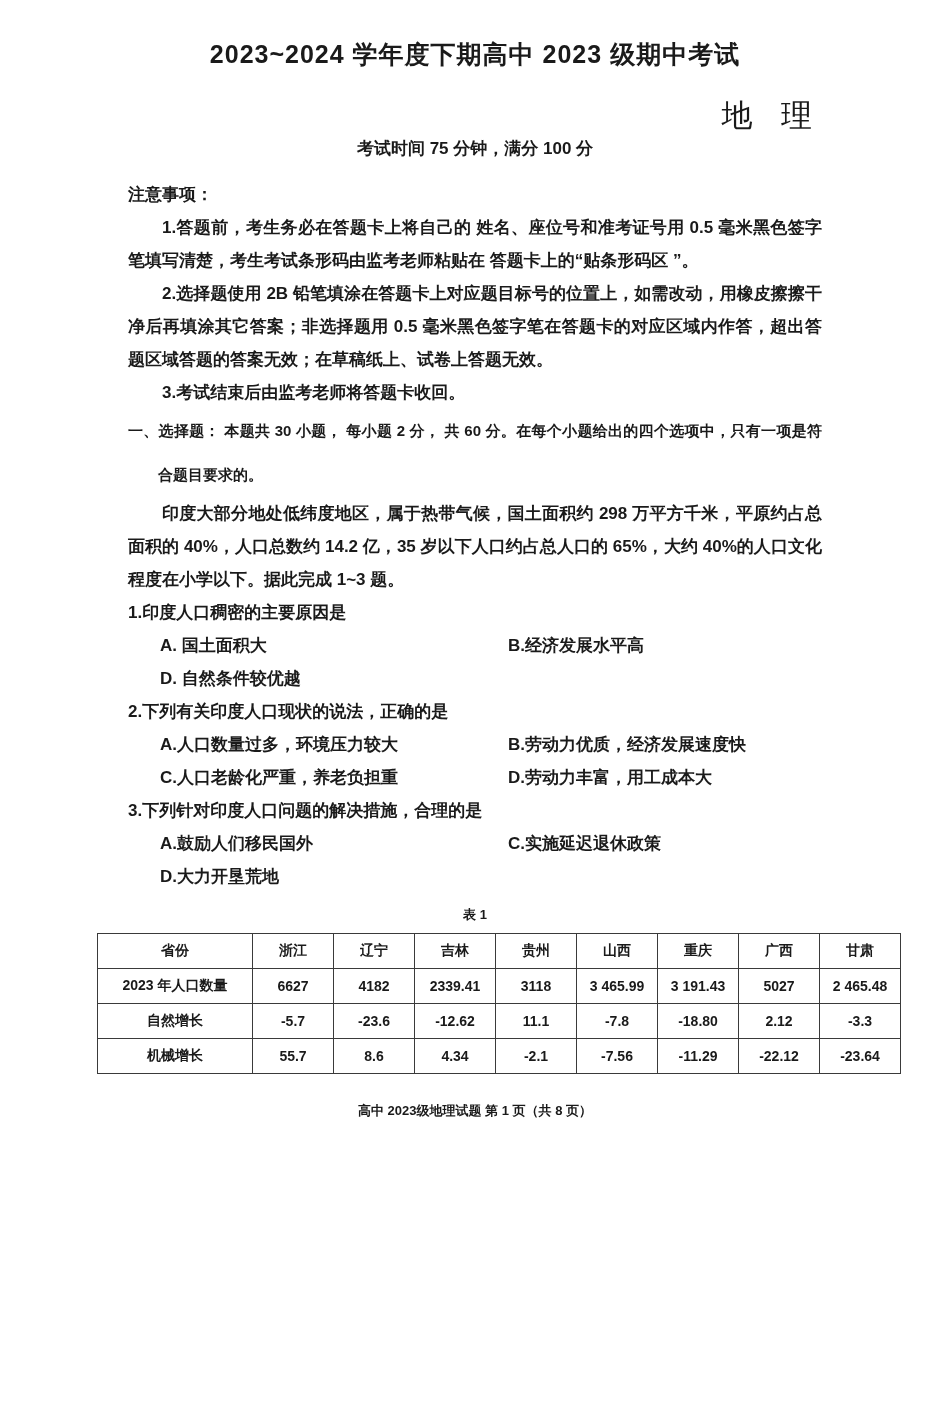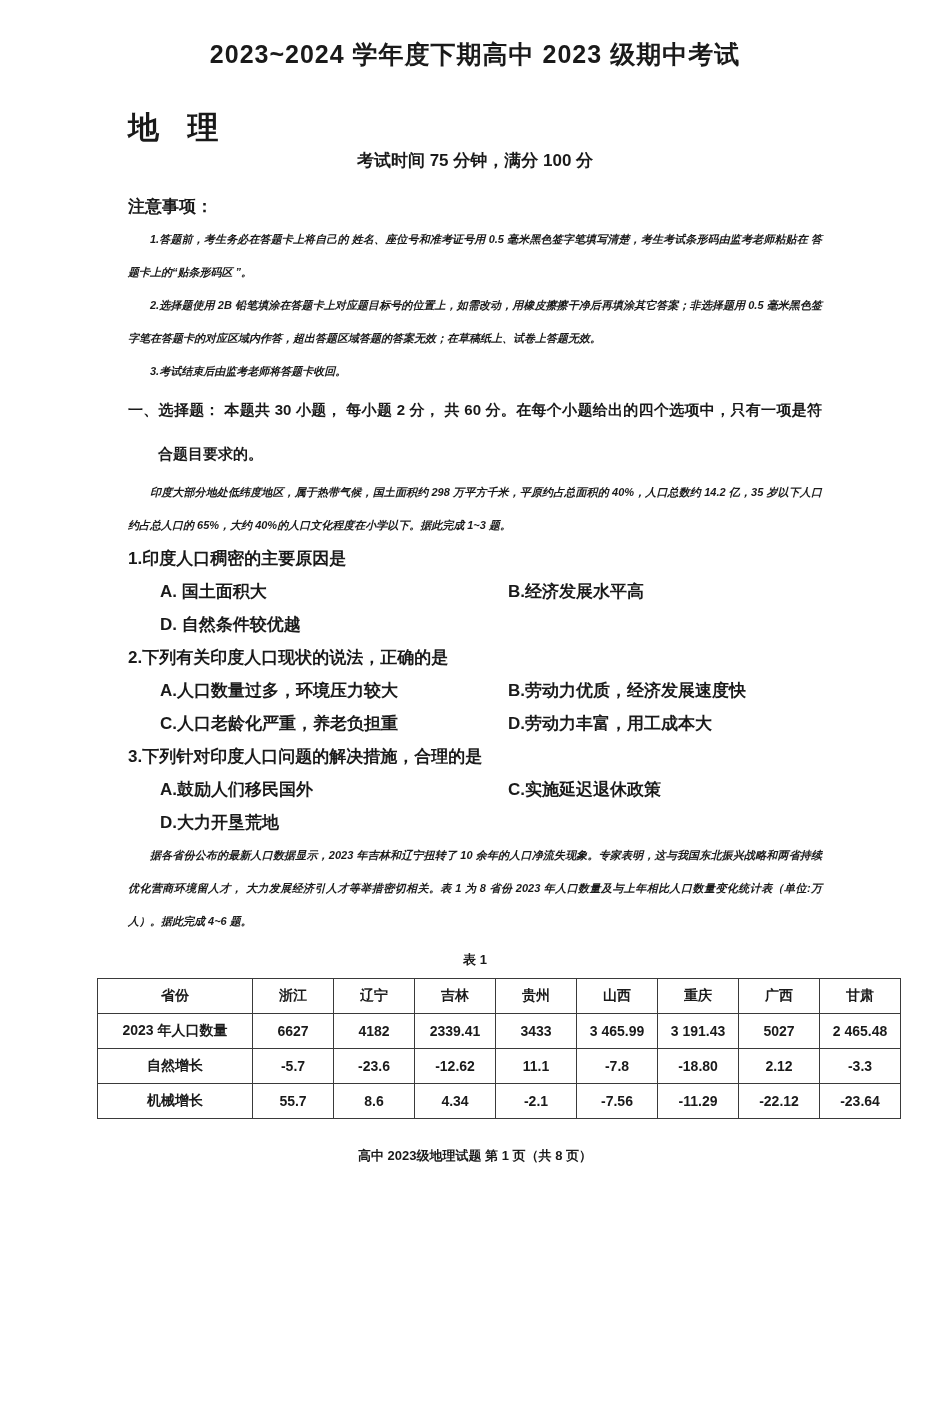--- a/index.html
+++ b/index.html
@@ -16,43 +16,42 @@
   .page { padding: 30px 128px 0 128px; }
 
   .title {
     text-align: center;
     font-size: 25px;
     font-weight: 700;
     letter-spacing: 1px;
     margin-top: 8px;
   }
   .subject {
-    text-align: left;
+    text-align: right;
     font-size: 31px;
-    font-weight: 700;
+    font-weight: 400;
     letter-spacing: 10px;
-    margin-top: 36px;
+    margin-top: 24px;
   }
   .exam-info {
     text-align: center;
     font-size: 17px;
     font-weight: 700;
   }
 
   .notice-head {
     font-size: 17px;
     font-weight: 700;
     margin-top: 18px;
     line-height: 33px;
   }
   .para {
-    font-size: 11px;
+    font-size: 17px;
     line-height: 33px;
     text-align: justify;
-    font-style: italic;
   }
   .indent { text-indent: 2em; }
 
   .section-header {
     font-size: 15px;
     font-weight: 700;
     line-height: 44px;
     padding-left: 2em;
     text-indent: -2em;
     text-align: justify;
@@ -144,21 +143,20 @@
 
   <div class="question">
     <p class="q-stem">3.下列针对印度人口问题的解决措施，合理的是</p>
     <div class="options">
       <span class="option">A.鼓励人们移民国外</span>
       <span class="option">C.实施延迟退休政策</span>
       <span class="option">D.大力开垦荒地</span>
     </div>
   </div>
 
-  <p class="para indent">据各省份公布的最新人口数据显示，2023 年吉林和辽宁扭转了 10 余年的人口净流失现象。专家表明，这与我国东北振兴战略和两省持续优化营商环境留人才， 大力发展经济引人才等举措密切相关。表 1 为 8 省份 2023 年人口数量及与上年相比人口数量变化统计表（单位:万人）。据此完成 4~6 题。</p>
 
   <div class="table-caption">表 1</div>
 
   <table class="data-table">
     <tbody>
         <tr>
       <th>省份</th>
       <th>浙江</th>
       <th>辽宁</th>
       <th>吉林</th>
@@ -166,21 +164,21 @@
       <th>山西</th>
       <th>重庆</th>
       <th>广西</th>
       <th>甘肃</th>
     </tr>
     <tr>
       <td>2023 年人口数量</td>
       <td>6627</td>
       <td>4182</td>
       <td>2339.41</td>
-      <td>3433</td>
+      <td>3118</td>
       <td>3 465.99</td>
       <td>3 191.43</td>
       <td>5027</td>
       <td>2 465.48</td>
     </tr>
     <tr>
       <td>自然增长</td>
       <td>-5.7</td>
       <td>-23.6</td>
       <td>-12.62</td>

